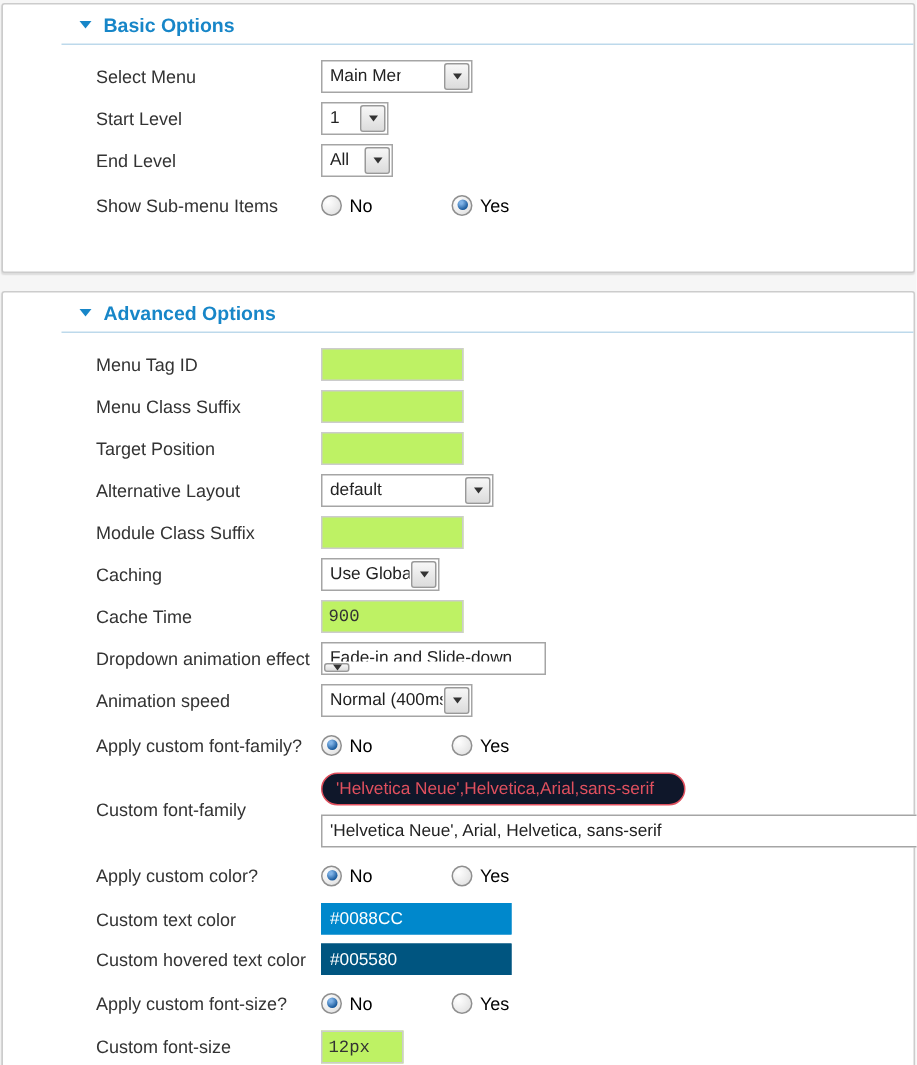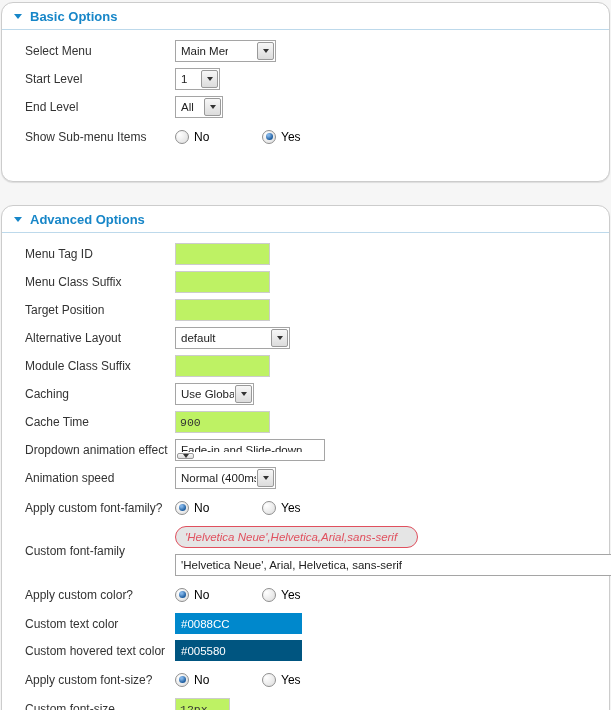--- a/index.html
+++ b/index.html
@@ -5,23 +5,24 @@
   html,body { margin:0; padding:0; }
   body {
     width:611px; height:710px;
     background:#f6f6f6;
     font-family:"Liberation Sans", sans-serif;
     -webkit-font-smoothing:antialiased;
   }
   .panel {
     background:#fff;
     border:1px solid #ccc;
-    border-radius:12px;
-    margin:2px 1px 23px 1px;
+    border-radius:2px;
+    margin:2px 1px 12px 1px;
     box-shadow:0 1px 1px rgba(0,0,0,0.10);
+    padding-left:39px;
   }
   .panel-header {
     display:flex; align-items:center; gap:8px;
     padding:6px 10px 5px 12px;
     border-bottom:1px solid var(--header-line, #bdd9eb);
     cursor:pointer;
   }
   .caret {
     width:0; height:0;
     border-left:4.5px solid transparent;
@@ -83,21 +84,21 @@
     border-radius:50%;
     background:radial-gradient(circle at 35% 30%, #7fb2e6 15%, var(--radio-blue,#1c5c9e) 70%);
   }
   .radio-label { font-size:12px; color:#000000; }
   
   .pill-input {
     box-sizing:border-box; width:243px; height:22px;
     border:1px solid var(--error-red,#e0505e); border-radius:11px;
     color:var(--error-red,#e0505e);
     font-family:"Liberation Sans", sans-serif;
-    font-size:11.5px; padding:2px 9px; background:#e5e5e5; outline:none;font-style:italic;
+    font-size:11.5px; padding:2px 9px; background:#0f172a; outline:none;
   }
   
   .color-input {
     box-sizing:border-box; width:127px; height:21px;
     border:1px solid #bbb; color:#fff;
     font-family:"Liberation Sans", sans-serif;
     font-size:11.5px; padding:2px 5px; outline:none;
   }
   .stack { display:flex; flex-direction:column; gap:6px; }
   .wide { width:486px; }

